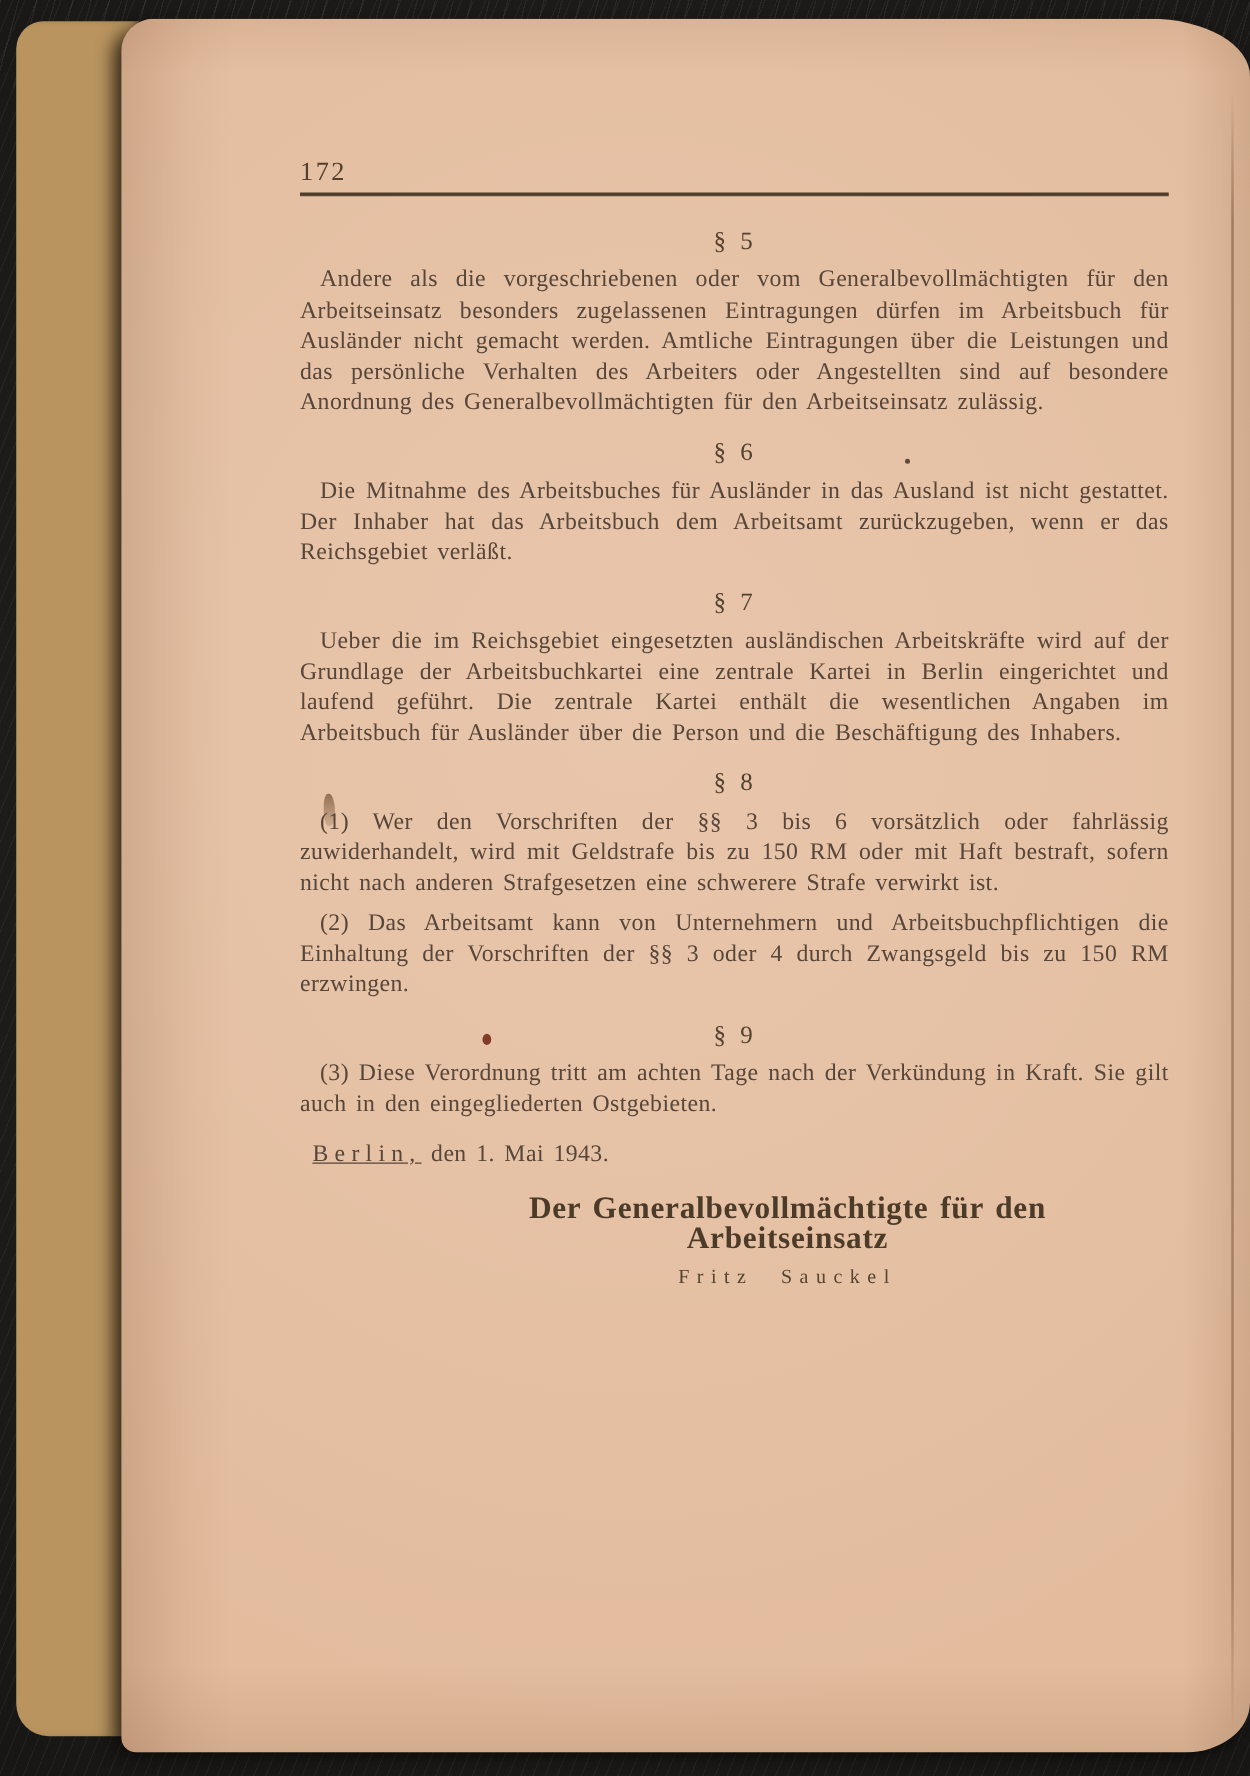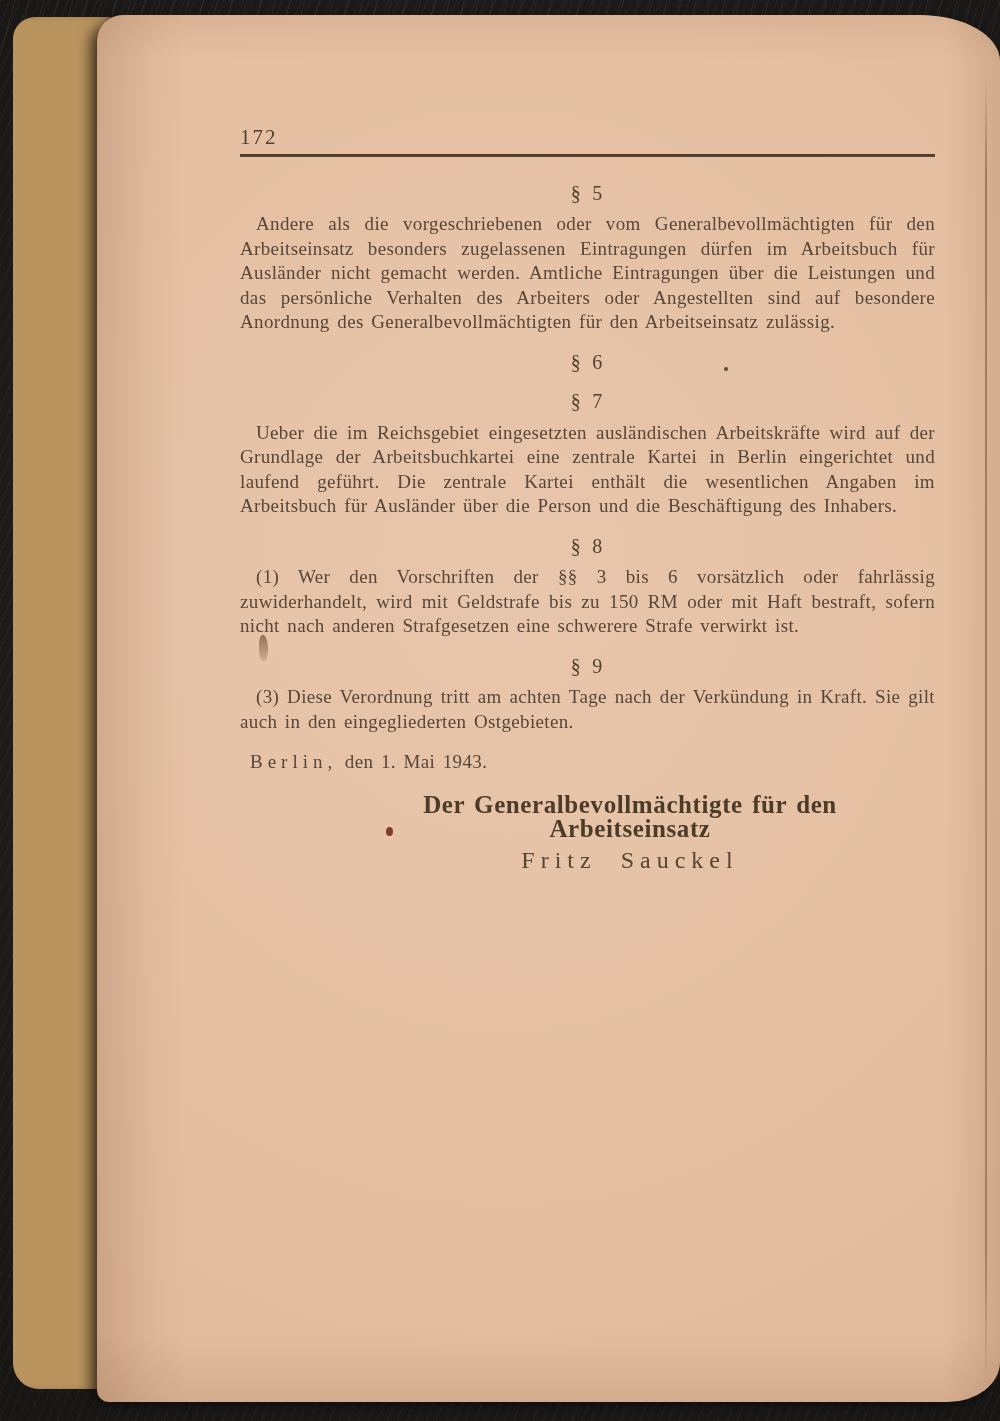--- a/index.html
+++ b/index.html
@@ -98,37 +98,37 @@
   }
   .content p {
     margin: 0 0 8px 0;
     text-indent: 16px;
   }
 
   .dateline {
     margin-top: 16px;
     text-indent: 10px;
   }
-  .dateline .city { letter-spacing: 5px; }
+  .dateline .city { letter-spacing: 5px; text-decoration: underline; }
 
   .signature-block {
     margin-top: 18px;
     margin-left: 110px;
     width: 560px;
     text-align: center;
   }
   .signature-title {
     font-weight: bold;
     font-size: 25px;
     color: #4c3b28;
     letter-spacing: 0.6px;
   }
   .signature-name {
     margin-top: 6px;
-    font-size: 24px;
+    font-size: 16px;
     letter-spacing: 6px;
     word-spacing: 12px;
     color: #554432;
   }
 
   
   .speck { position: absolute; border-radius: 50%; }
   .stain {
     left: 162px; top: 620px; width: 9px; height: 26px;
     background: linear-gradient(180deg, rgba(80,45,18,.55), rgba(80,45,18,.15));
@@ -154,26 +154,28 @@
 
     <div class="content">
 
       <div class="page-number">172</div>
       <div class="header-rule"></div>
 
       <div class="sec-heading">§ 5</div>
       <p>Andere als die vorgeschriebenen oder vom Generalbevollmächtigten für den Arbeitseinsatz besonders zugelassenen Eintragungen dürfen im Arbeitsbuch für Ausländer nicht gemacht werden. Amtliche Eintragungen über die Leistungen und das persönliche Verhalten des Arbeiters oder Angestellten sind auf besondere Anordnung des Generalbevollmächtigten für den Arbeitseinsatz zulässig.</p>
 
       <div class="sec-heading">§ 6</div>
+      <p>Die Mitnahme des Arbeitsbuches für Ausländer in das Ausland ist nicht gestattet. Der Inhaber hat das Arbeitsbuch dem Arbeitsamt zurückzugeben, wenn er das Reichsgebiet verläßt.</p>
 
       <div class="sec-heading">§ 7</div>
       <p>Ueber die im Reichsgebiet eingesetzten ausländischen Arbeitskräfte wird auf der Grundlage der Arbeitsbuchkartei eine zentrale Kartei in Berlin eingerichtet und laufend geführt. Die zentrale Kartei enthält die wesentlichen Angaben im Arbeitsbuch für Ausländer über die Person und die Beschäftigung des Inhabers.</p>
 
       <div class="sec-heading">§ 8</div>
       <p>(1) Wer den Vorschriften der §§ 3 bis 6 vorsätzlich oder fahrlässig zuwiderhandelt, wird mit Geldstrafe bis zu 150 RM oder mit Haft bestraft, sofern nicht nach anderen Strafgesetzen eine schwerere Strafe verwirkt ist.</p>
+      <p>(2) Das Arbeitsamt kann von Unternehmern und Arbeitsbuchpflichtigen die Einhaltung der Vorschriften der §§ 3 oder 4 durch Zwangsgeld bis zu 150 RM erzwingen.</p>
 
       <div class="sec-heading">§ 9</div>
       <p>(3) Diese Verordnung tritt am achten Tage nach der Verkündung in Kraft. Sie gilt auch in den eingegliederten Ostgebieten.</p>
 
       <div class="dateline">
         <span class="city">Berlin,</span>
         <span class="rest">den 1. Mai 1943.</span>
       </div>
 
       <div class="signature-block">

